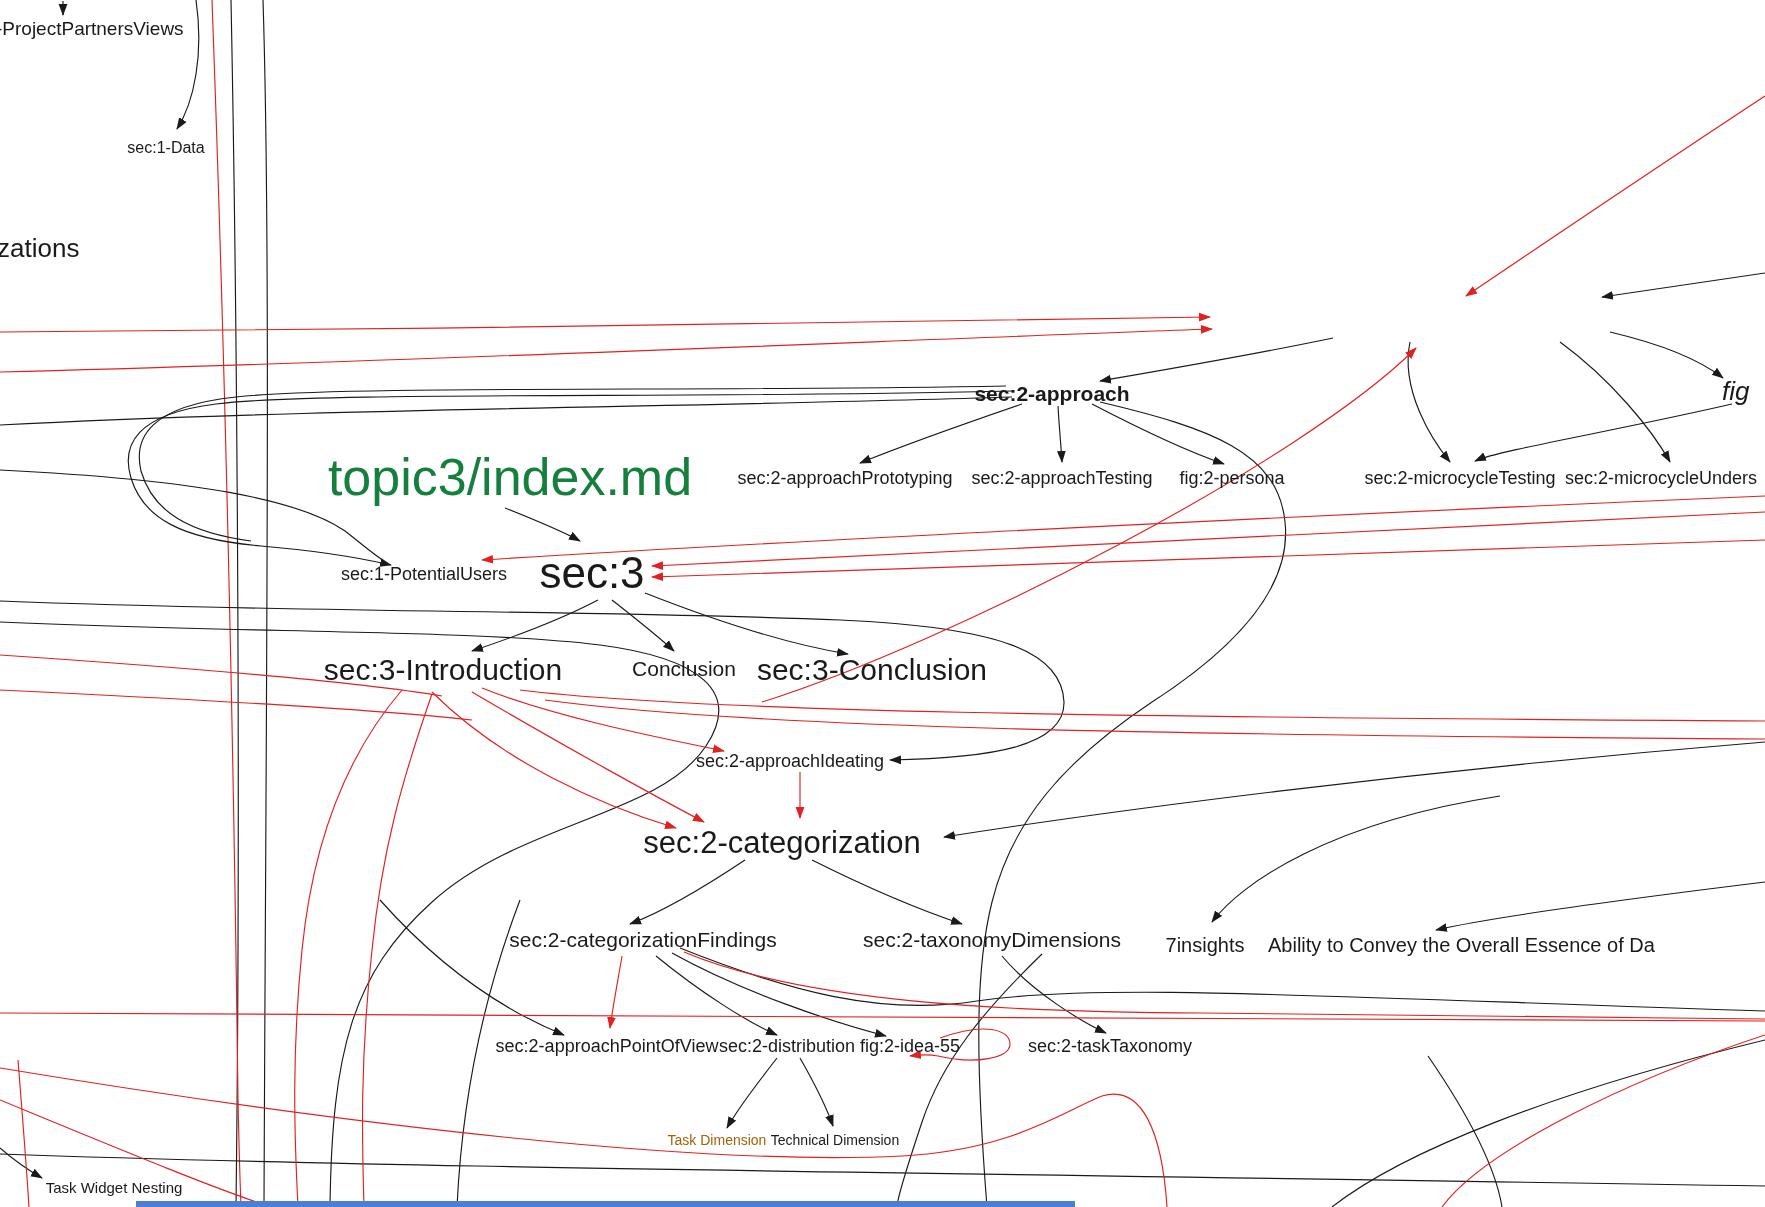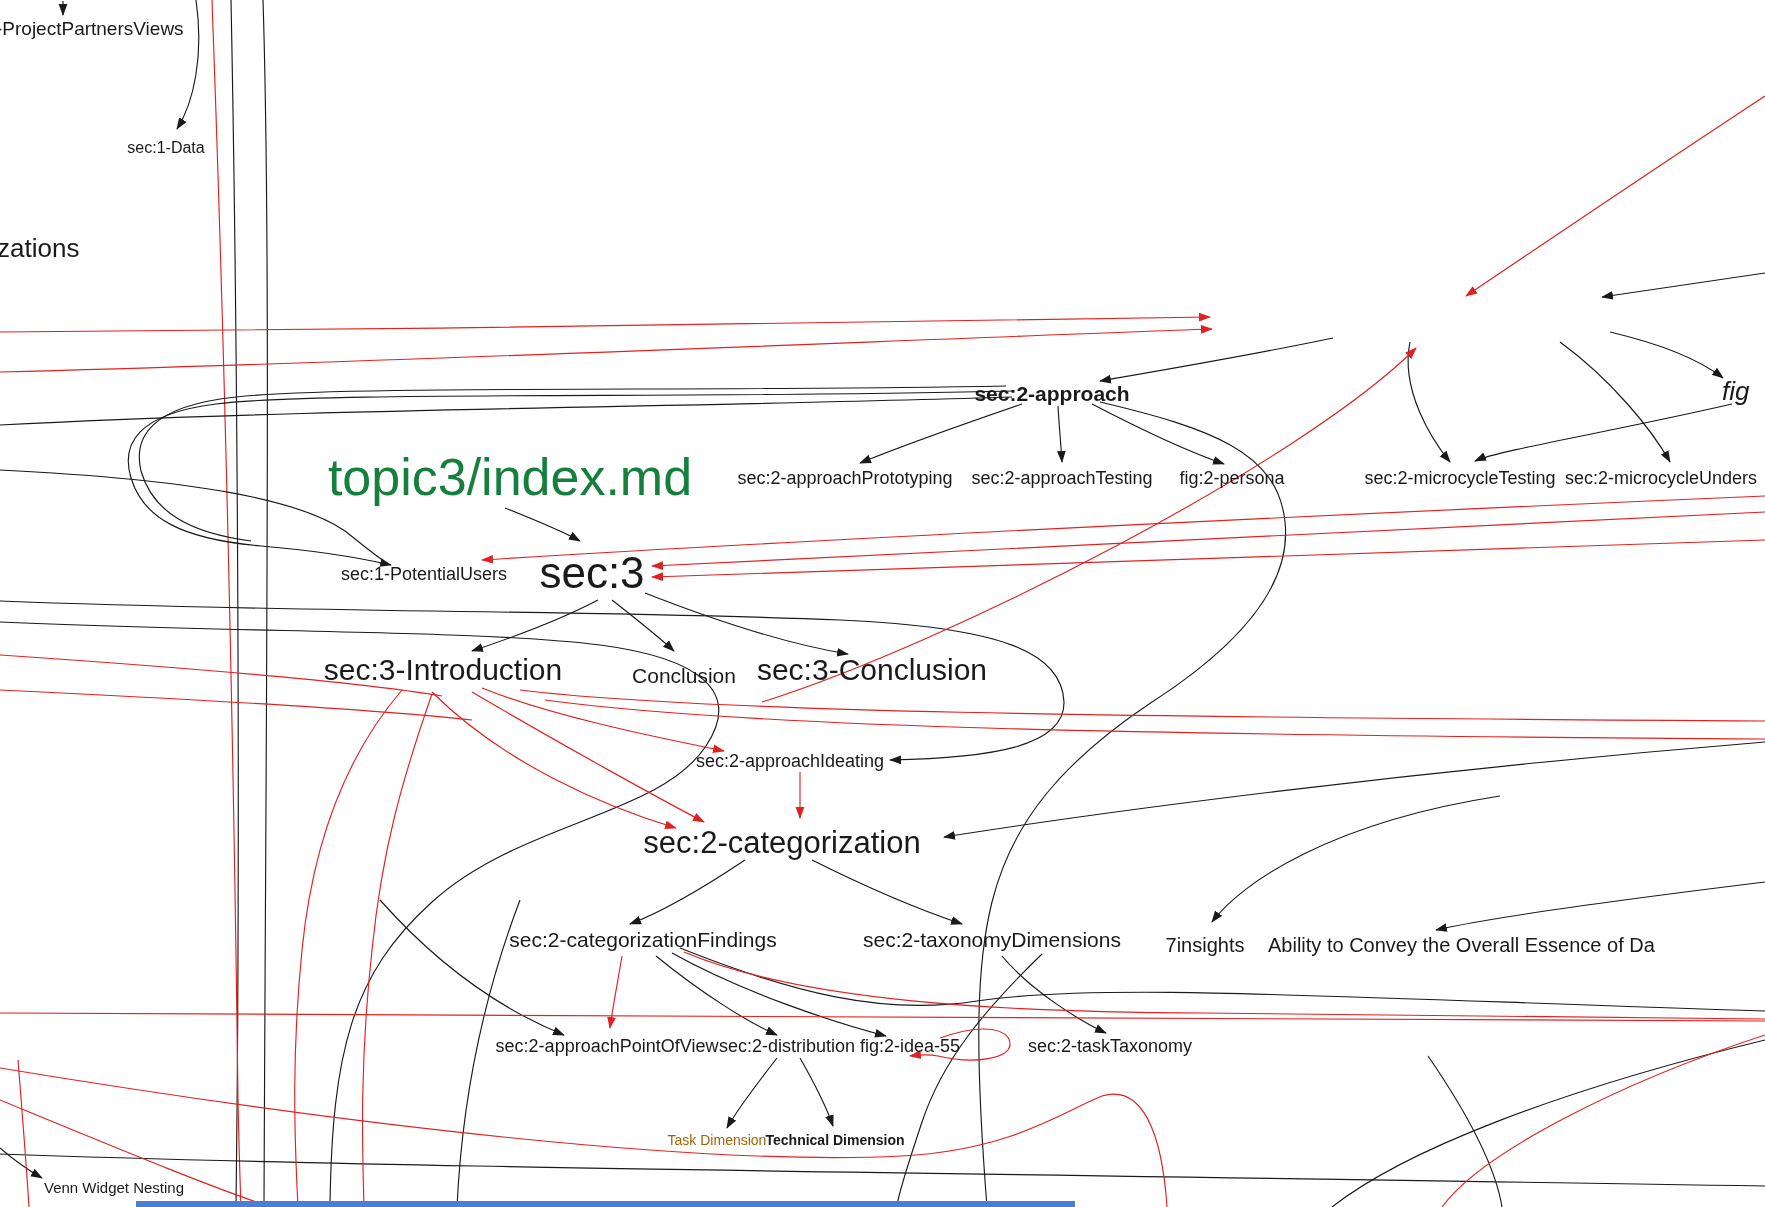--- a/index.html
+++ b/index.html
@@ -114,30 +114,30 @@
       <div class="node" style="left: 510px; top: 477px; font-size: 52px; color: #15803d;">topic3/index.md</div>
       <div class="node" style="left: 845px; top: 478px; font-size: 18px; color: rgb(26, 26, 26);">sec:2-approachPrototyping</div>
       <div class="node" style="left: 1062px; top: 478px; font-size: 18px; color: rgb(26, 26, 26);">sec:2-approachTesting</div>
       <div class="node" style="left: 1232px; top: 478px; font-size: 18px; color: rgb(26, 26, 26);">fig:2-persona</div>
       <div class="node left" style="left: 1722px; top: 392px; font-size: 26px; color: rgb(26, 26, 26); font-style: italic;">fig</div>
       <div class="node" style="left: 1460px; top: 478px; font-size: 18px; color: rgb(26, 26, 26);">sec:2-microcycleTesting</div>
       <div class="node left" style="left: 1565px; top: 478px; font-size: 18px; color: rgb(26, 26, 26);">sec:2-microcycleUnders</div>
       <div class="node" style="left: 424px; top: 574px; font-size: 18px; color: rgb(26, 26, 26);">sec:1-PotentialUsers</div>
       <div class="node" style="left: 592px; top: 573px; font-size: 44px; color: rgb(26, 26, 26);">sec:3</div>
       <div class="node" style="left: 443px; top: 670px; font-size: 30px; color: rgb(26, 26, 26);">sec:3-Introduction</div>
-      <div class="node" style="left: 684px; top: 669px; font-size: 21px; color: rgb(26, 26, 26); margin-top: 7px;">Conclusion</div>
+      <div class="node" style="left: 684px; top: 669px; font-size: 21px; color: rgb(26, 26, 26);">Conclusion</div>
       <div class="node" style="left: 872px; top: 670px; font-size: 30px; color: rgb(26, 26, 26);">sec:3-Conclusion</div>
       <div class="node" style="left: 790px; top: 761px; font-size: 18px; color: rgb(26, 26, 26);">sec:2-approachIdeating</div>
       <div class="node" style="left: 782px; top: 843px; font-size: 31px; color: rgb(26, 26, 26);">sec:2-categorization</div>
       <div class="node" style="left: 643px; top: 940px; font-size: 21px; color: rgb(26, 26, 26);">sec:2-categorizationFindings</div>
       <div class="node" style="left: 992px; top: 940px; font-size: 21px; color: rgb(26, 26, 26);">sec:2-taxonomyDimensions</div>
       <div class="node" style="left: 1205px; top: 945px; font-size: 20px; color: rgb(26, 26, 26);">7insights</div>
       <div class="node left" style="left: 1268px; top: 945px; font-size: 20px; color: rgb(26, 26, 26);">Ability to Convey the Overall Essence of Da</div>
       <div class="node" style="left: 607px; top: 1046px; font-size: 18px; color: rgb(26, 26, 26);">sec:2-approachPointOfView</div>
       <div class="node" style="left: 787px; top: 1046px; font-size: 18px; color: rgb(26, 26, 26);">sec:2-distribution</div>
       <div class="node" style="left: 910px; top: 1046px; font-size: 18px; color: rgb(26, 26, 26);">fig:2-idea-55</div>
       <div class="node" style="left: 1110px; top: 1046px; font-size: 18px; color: rgb(26, 26, 26);">sec:2-taskTaxonomy</div>
       <div class="node" style="left: 717px; top: 1140px; font-size: 14px; color: #a16207;">Task Dimension</div>
-      <div class="node" style="left: 835px; top: 1140px; font-size: 14px; color: rgb(26, 26, 26); font-weight: bold;">Technical Dimension</div>
-      <div class="node" style="left: 114px; top: 1188px; font-size: 15px; color: rgb(26, 26, 26);">Venn Widget Nesting</div>
+      <div class="node" style="left: 835px; top: 1140px; font-size: 14px; color: rgb(26, 26, 26);">Technical Dimension</div>
+      <div class="node" style="left: 114px; top: 1188px; font-size: 15px; color: rgb(26, 26, 26);">Task Widget Nesting</div>
     </div>
   <div id="selection-strip" style="left: 136px; top: 1201px; width: 939px; height: 6px; background: rgb(74, 127, 212);"></div>
 </div>
 
 </body></html>

